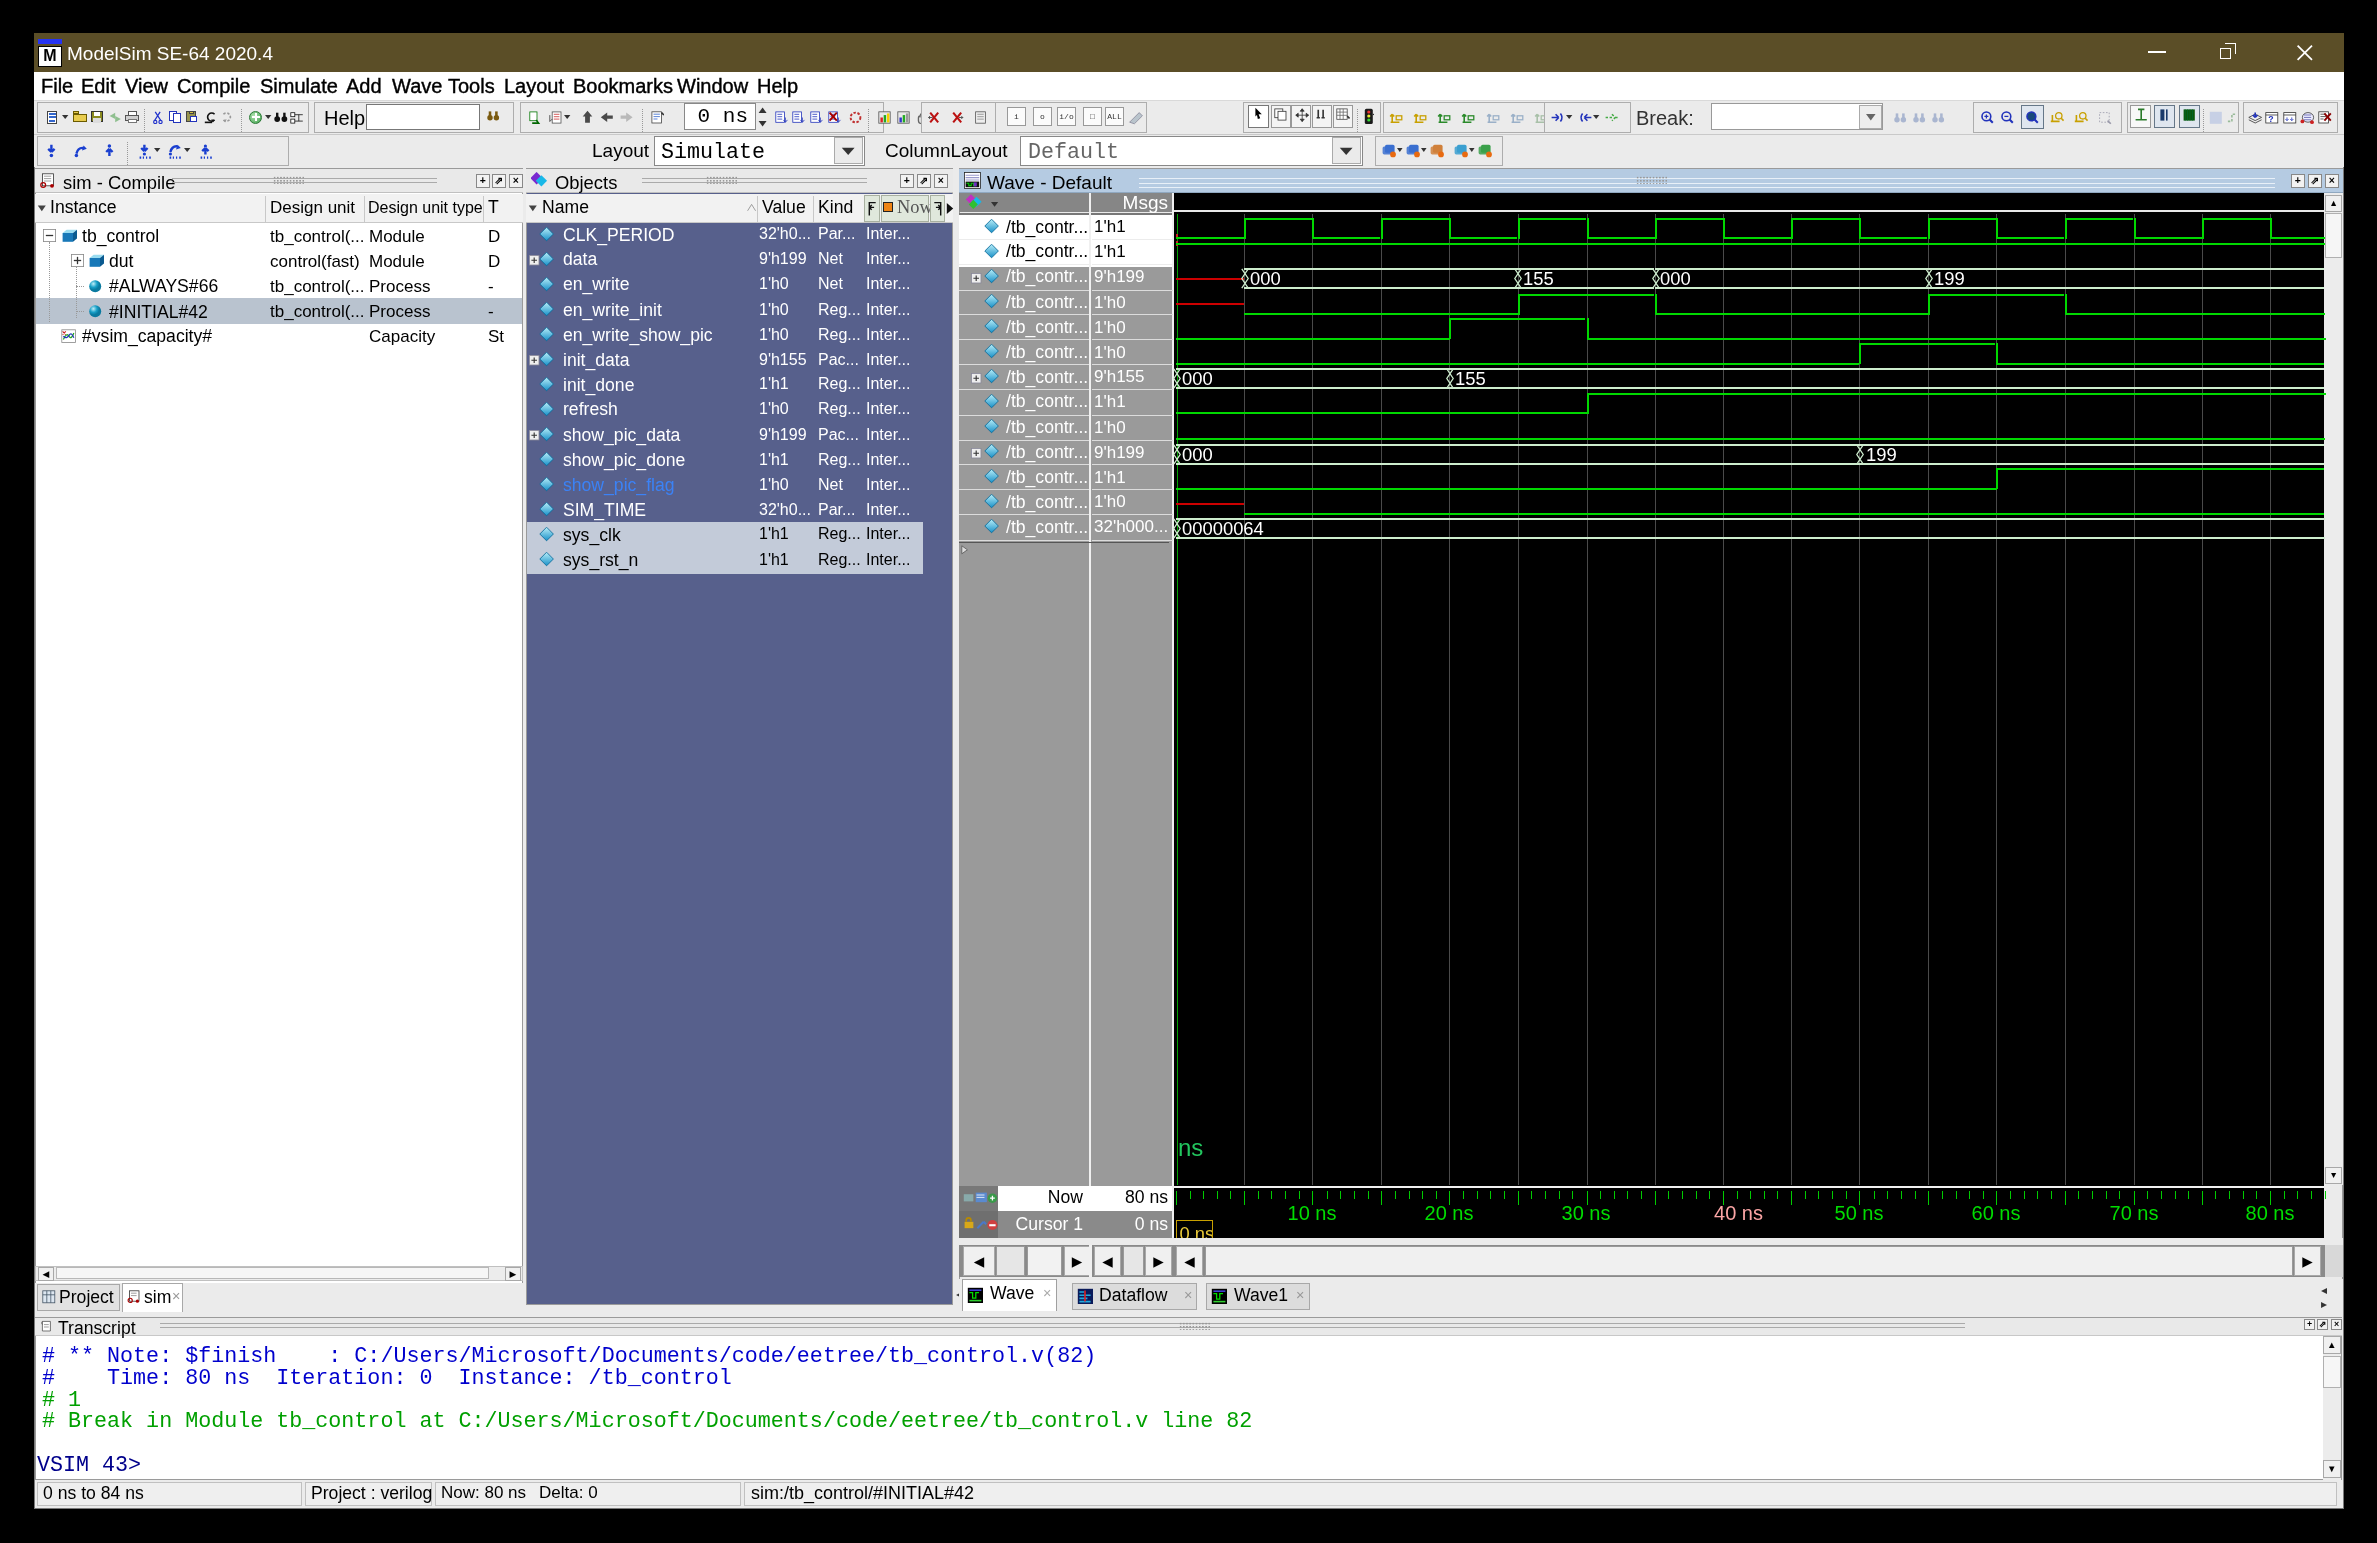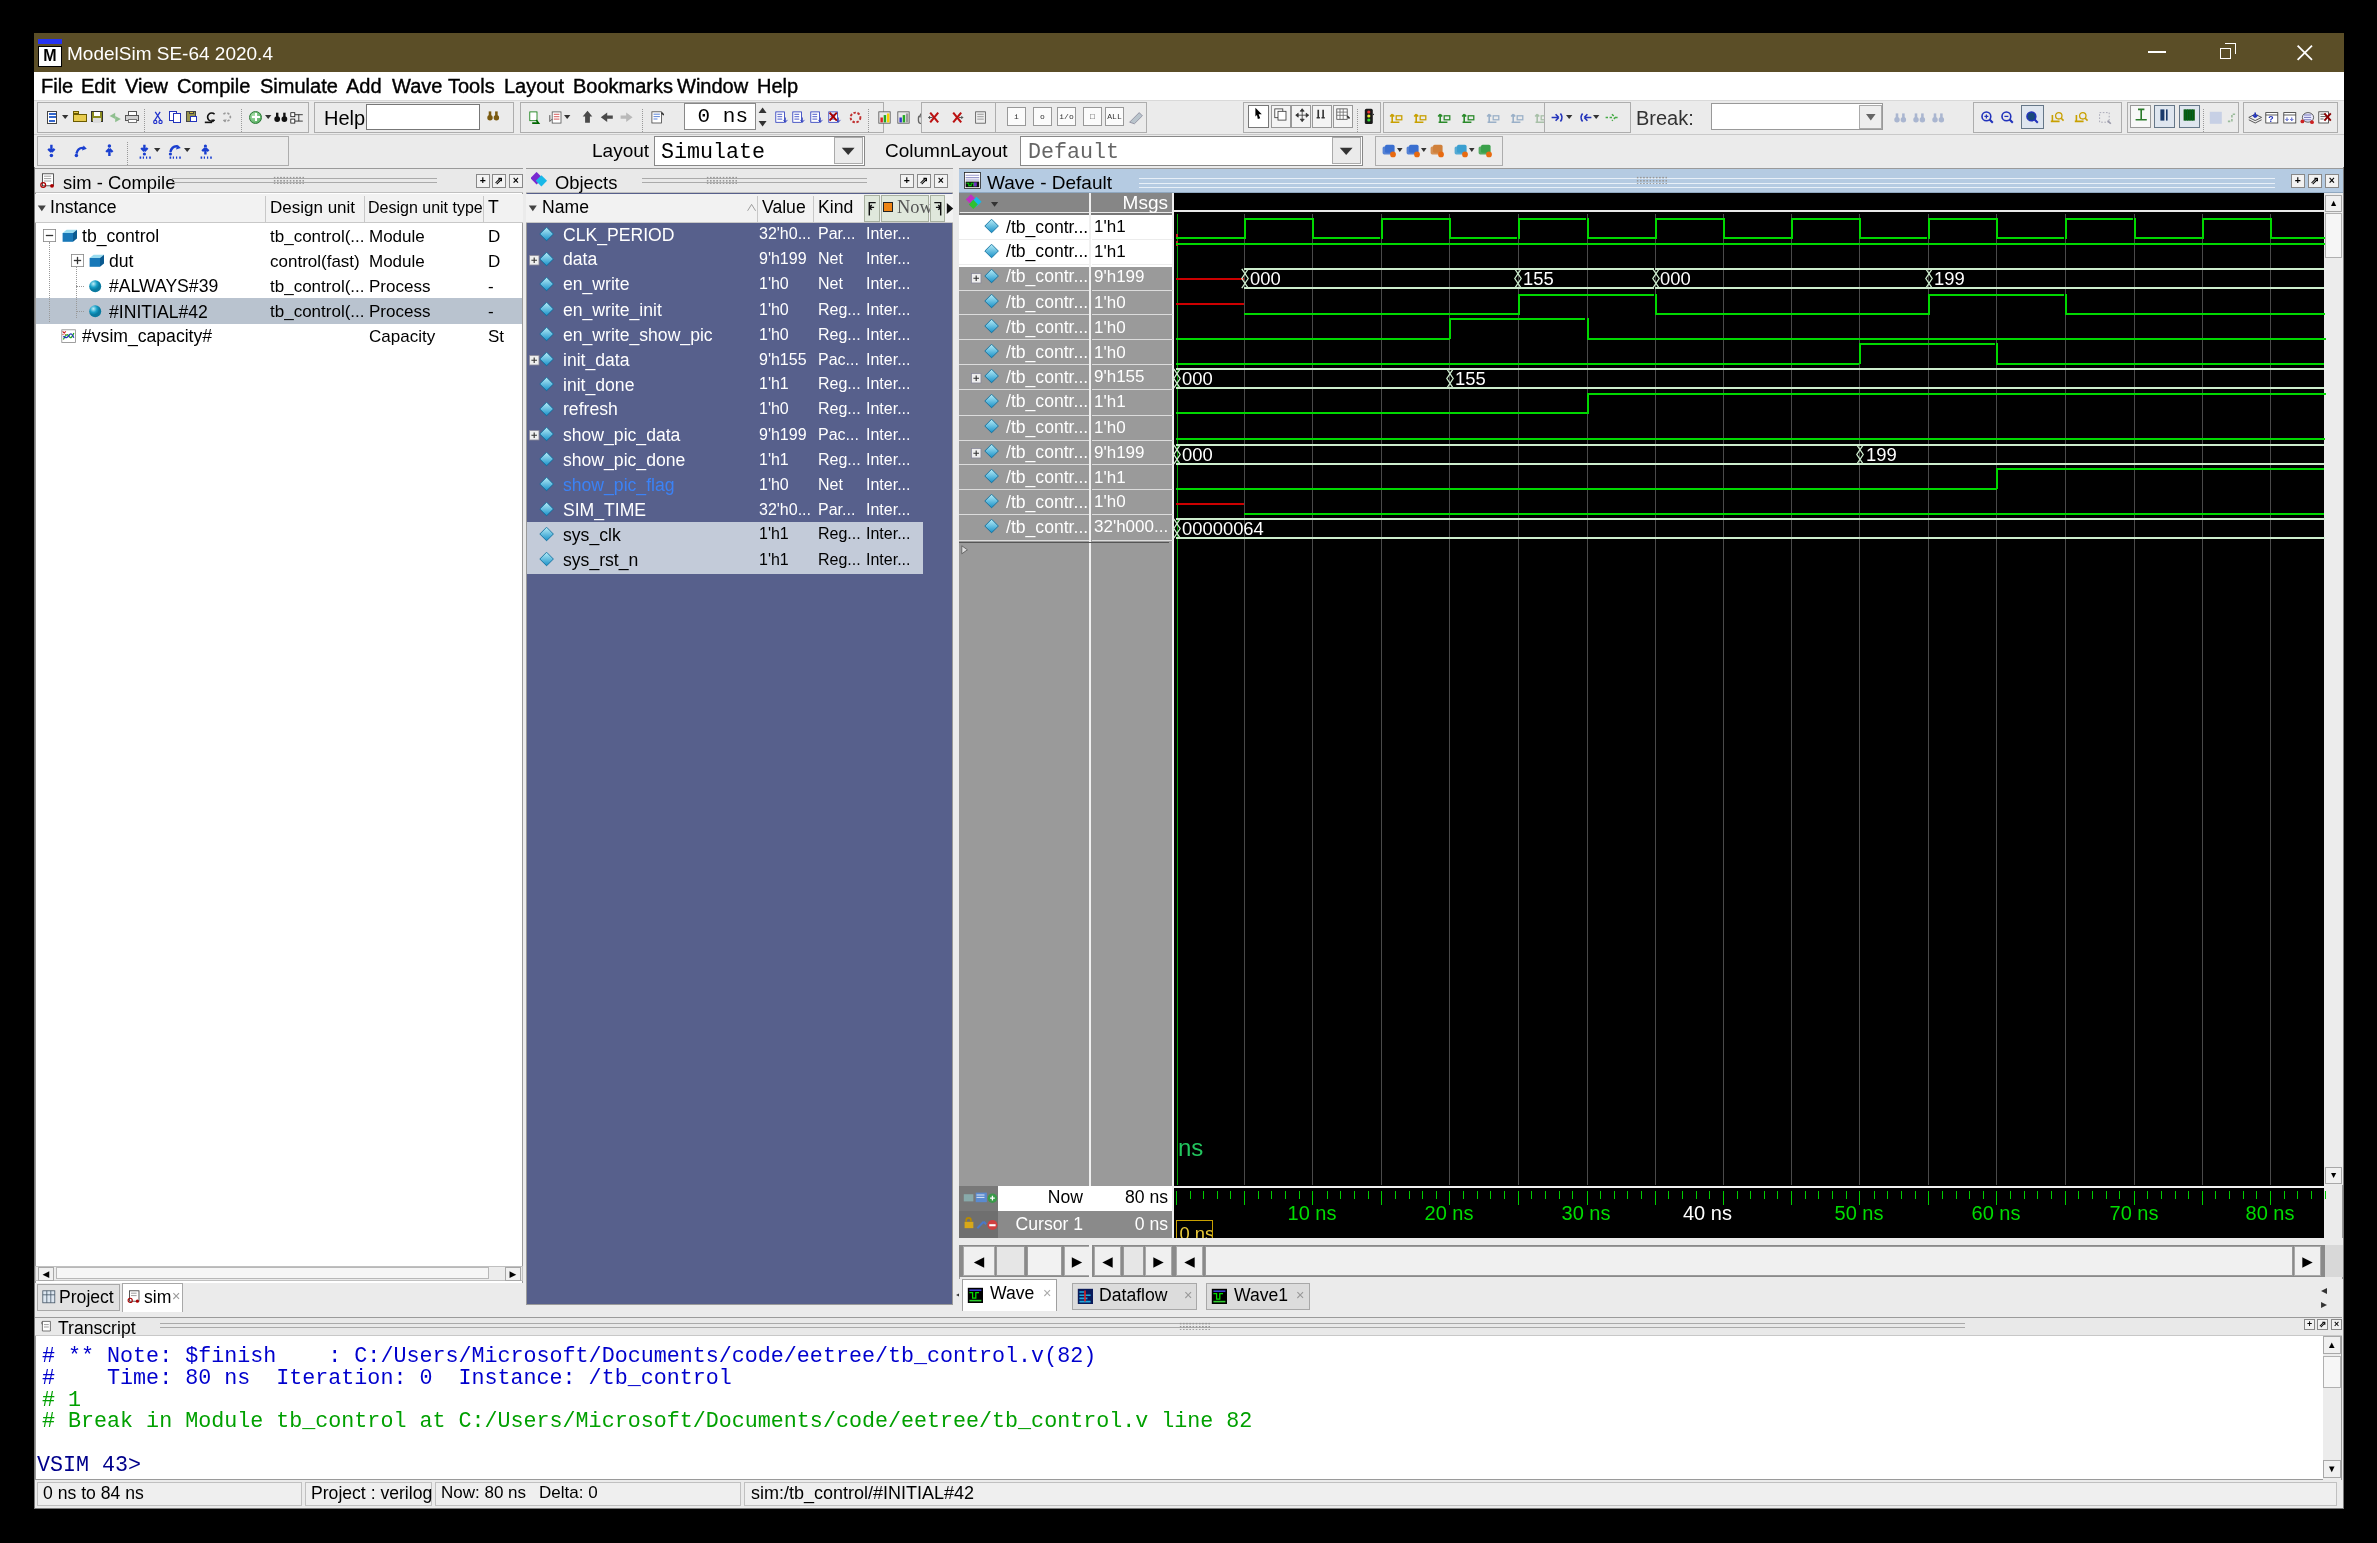--- a/index.html
+++ b/index.html
@@ -529,21 +529,21 @@
 <svg class="abs" style="left:88px;top:279px" width="14.4" height="14.4" viewBox="0 0 18 18">
     <circle cx="9" cy="9" r="7.5" fill="url(#g1)"></circle>
     <defs>
       <radialGradient id="g1" cx="0.35" cy="0.3">
         <stop offset="0" stop-color="#bfeef8"></stop>
         <stop offset="0.6" stop-color="#18a0c8"></stop>
         <stop offset="1" stop-color="#0a7aa0"></stop>
       </radialGradient>
     </defs>
   </svg>
-<div class="abs" style="left:109px;top:276px;font-size:17.6px;color:#000">#ALWAYS#39</div>
+<div class="abs" style="left:109px;top:276px;font-size:17.6px;color:#000">#ALWAYS#66</div>
 <div class="abs" style="left:270px;top:277px;width:95px;overflow:hidden;white-space:nowrap;font-size:17px;color:#000">tb_control(...</div>
 <div class="abs" style="left:369px;top:277px;font-size:17px;color:#000">Process</div>
 <div class="abs" style="left:488px;top:277px;font-size:17px;color:#000">-</div>
 <svg class="abs" style="left:88px;top:304px" width="14.4" height="14.4" viewBox="0 0 18 18">
     <circle cx="9" cy="9" r="7.5" fill="url(#g1)"></circle>
     <defs>
       <radialGradient id="g1" cx="0.35" cy="0.3">
         <stop offset="0" stop-color="#bfeef8"></stop>
         <stop offset="0.6" stop-color="#18a0c8"></stop>
         <stop offset="1" stop-color="#0a7aa0"></stop>
@@ -1288,21 +1288,21 @@
 <div class="abs" style="left:2256px;top:1191px;width:0.8px;height:8px;background:#0c0"></div>
 <div class="abs" style="left:2270px;top:1191px;width:0.8px;height:13.6px;background:#0c0"></div>
 <div class="abs" style="left:2284px;top:1191px;width:0.8px;height:8px;background:#0c0"></div>
 <div class="abs" style="left:2297px;top:1191px;width:0.8px;height:8px;background:#0c0"></div>
 <div class="abs" style="left:2311px;top:1191px;width:0.8px;height:8px;background:#0c0"></div>
 <div class="abs" style="left:2325px;top:1191px;width:0.8px;height:8px;background:#0c0"></div>
 <div class="abs" style="left:1178px;top:1134px;font-size:24px;color:#22c55e">ns</div>
 <div class="abs" style="left:1272px;top:1202px;width:80px;text-align:center;font-size:20px;color:#0d0">10 ns</div>
 <div class="abs" style="left:1409px;top:1202px;width:80px;text-align:center;font-size:20px;color:#0d0">20 ns</div>
 <div class="abs" style="left:1546px;top:1202px;width:80px;text-align:center;font-size:20px;color:#0d0">30 ns</div>
-<div class="abs" style="left:1683px;top:1202px;width:80px;text-align:left;font-size:20px;color:#ffffff">40 ns</div>
+<div class="abs" style="left:1683px;top:1202px;width:80px;text-align:right;font-size:20px;color:#fca5a5">40 ns</div>
 <div class="abs" style="left:1819px;top:1202px;width:80px;text-align:center;font-size:20px;color:#0d0">50 ns</div>
 <div class="abs" style="left:1956px;top:1202px;width:80px;text-align:center;font-size:20px;color:#0d0">60 ns</div>
 <div class="abs" style="left:2094px;top:1202px;width:80px;text-align:center;font-size:20px;color:#0d0">70 ns</div>
 <div class="abs" style="left:2230px;top:1202px;width:80px;text-align:center;font-size:20px;color:#0d0">80 ns</div>
 <div class="abs" style="left:1176px;top:1220px;width:37px;height:26px;border:0.8px solid #c8a000;color:#e8c838;font-size:18.4px;padding-left:2.4px;padding-top:1.6px;overflow:hidden;white-space:nowrap">0 ns</div>
 <div class="abs" style="left:959px;top:1238px;width:1384px;height:7.2px;background:#ebebeb"></div>
 <div class="abs" style="left:959px;top:1245px;width:1384px;height:32px;background:#8a8a8a"></div>
 <div class="sbtn" style="left:963px;top:1246px;width:32px;height:30px;font-size:13.6px;line-height:29px">◀</div>
 <div class="abs" style="left:996px;top:1246px;width:29px;height:30px;background:#e6e6e6;border:0.8px solid #999"></div>
 <div class="abs" style="left:1027px;top:1246px;width:35px;height:30px;background:#f2f2f2;border:0.8px solid #999"></div>

